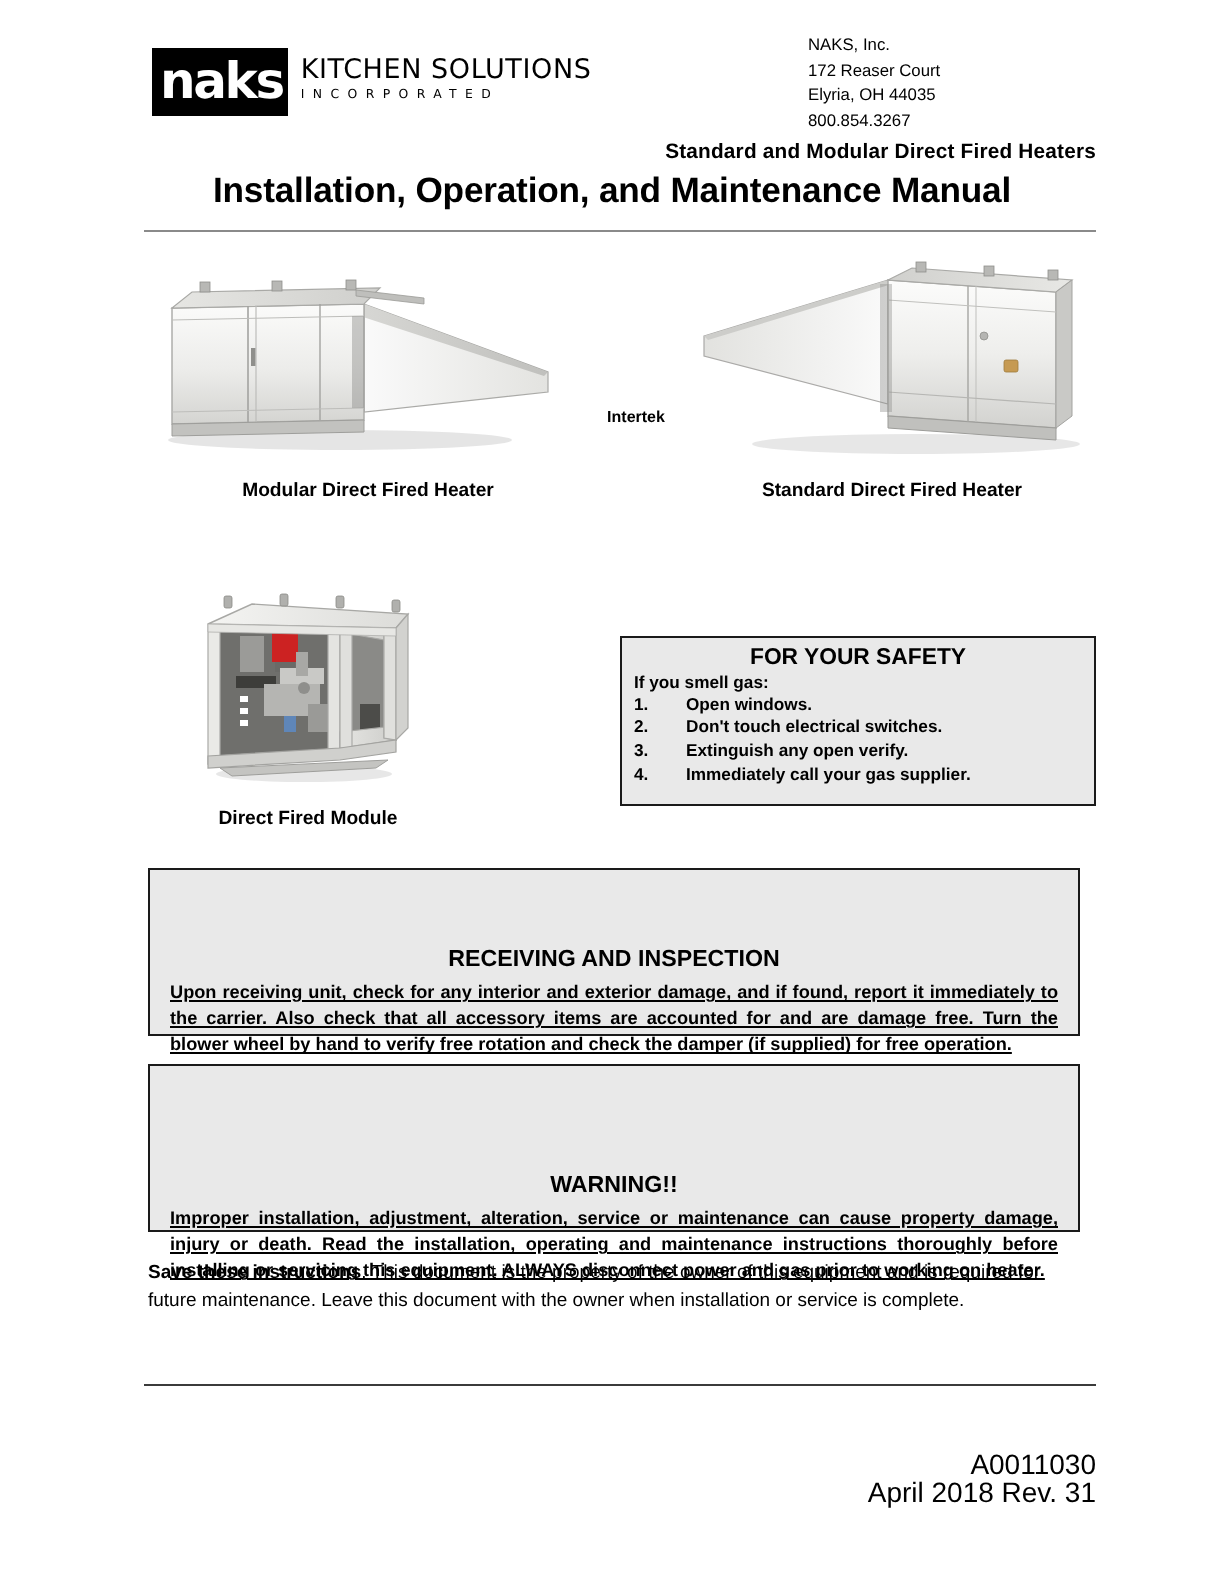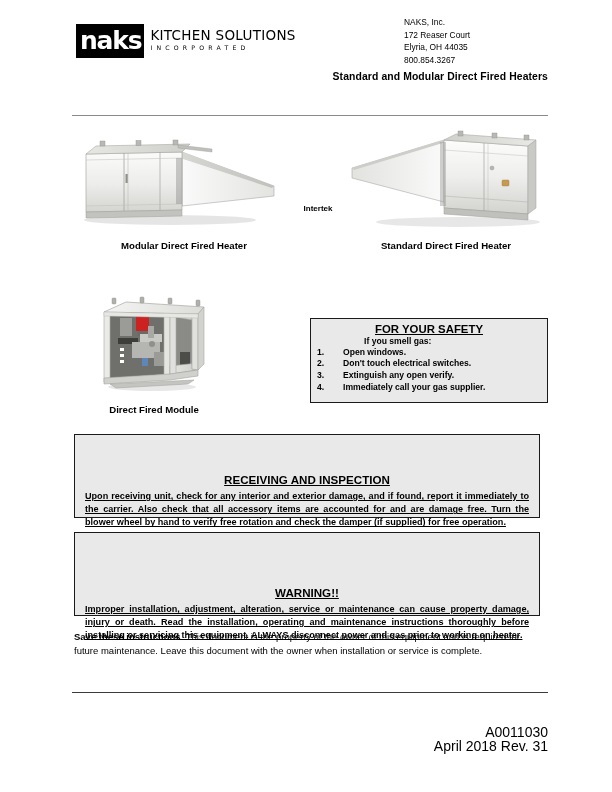--- a/index.html
+++ b/index.html
@@ -140,36 +140,34 @@
   
   .box {
     position: absolute;
     background: #e9e9e9;
     border: 1.6px solid #1a1a1a;
     box-sizing: border-box;
   }
   .box-title {
     text-align: center;
     font-weight: bold;
-    text-decoration: underline;
   }
 
   #box-safety {
     left: 310px;
     top: 318px;
     width: 238px;
     height: 85px;
     padding: 4px 6px 4px 6px;
   }
   #box-safety .box-title { font-size: 11.4px; margin-bottom: 1px; }
   .safety-lead {
     font-size: 8.6px;
     font-weight: bold;
     margin-bottom: 0.5px;
-    margin-left: 47px;
   }
   .safety-list {
     list-style: none;
     margin: 0;
     padding: 0;
   }
   .safety-list li {
     display: flex;
     font-size: 8.6px;
     font-weight: bold;
@@ -236,20 +234,21 @@
   </div>
 
   <div class="company-address">
     <div>NAKS, Inc.</div>
     <div>172 Reaser Court</div>
     <div>Elyria, OH 44035</div>
     <div>800.854.3267</div>
   </div>
 
   <div class="subtitle-line">Standard and Modular Direct Fired Heaters</div>
+  <div class="main-title">Installation, Operation, and Maintenance Manual</div>
 
   <div class="rule top"></div>
 
   <div class="photo" id="photo-modular">
     <svg class="ph-svg" viewBox="0 0 212 102" preserveAspectRatio="none">
       <defs>
         <linearGradient id="mFace" x1="0" y1="0" x2="0" y2="1">
           <stop offset="0" stop-color="#fbfbfa"></stop>
           <stop offset="0.55" stop-color="#ececea"></stop>
           <stop offset="1" stop-color="#d4d4d1"></stop>

